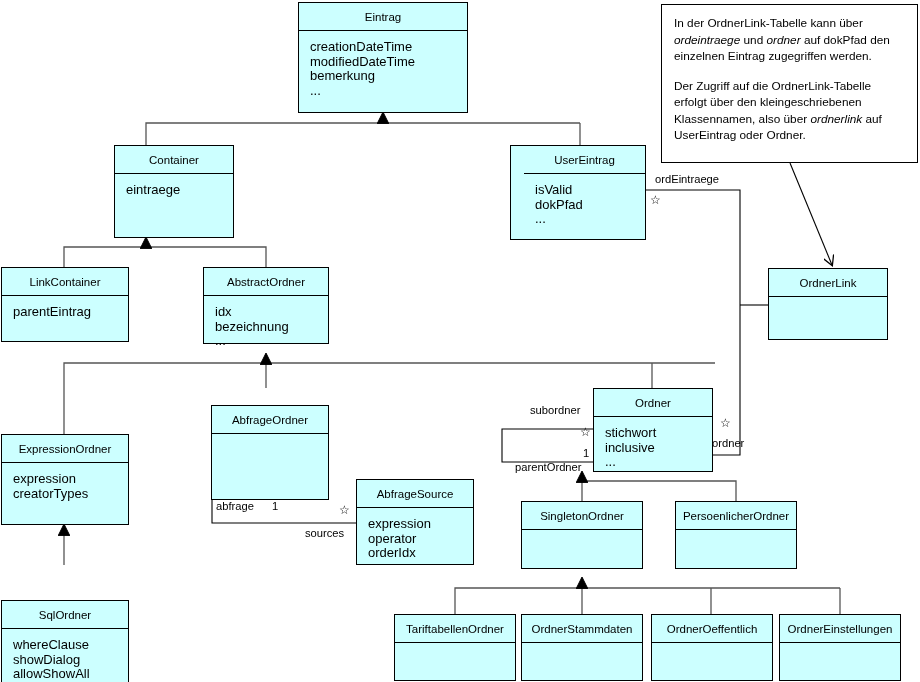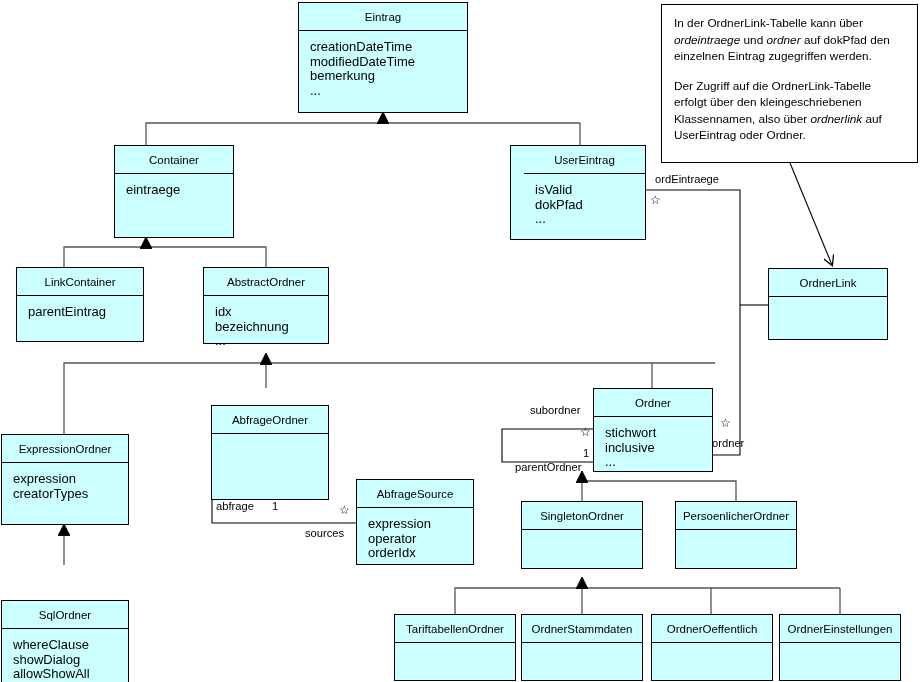--- a/index.html
+++ b/index.html
@@ -166,21 +166,21 @@
 
   <div class="uml-class" style="left:510px; top:145px; width:136px; height:95px;padding-left:13px;">
     <div class="cls-name">UserEintrag</div>
     <div class="cls-attrs">
       <div>isValid</div>
       <div>dokPfad</div>
       <div>...</div>
     </div>
   </div>
 
-  <div class="uml-class" style="left:16px; top:267px; width:128px; height:75px;">
+  <div class="uml-class" style="left:1px; top:267px; width:128px; height:75px;">
     <div class="cls-name">LinkContainer</div>
     <div class="cls-attrs">
       <div>parentEintrag</div>
     </div>
   </div>
 
   <div class="uml-class" style="left:203px; top:267px; width:126px; height:77px;">
     <div class="cls-name">AbstractOrdner</div>
     <div class="cls-attrs">
       <div>idx</div>

